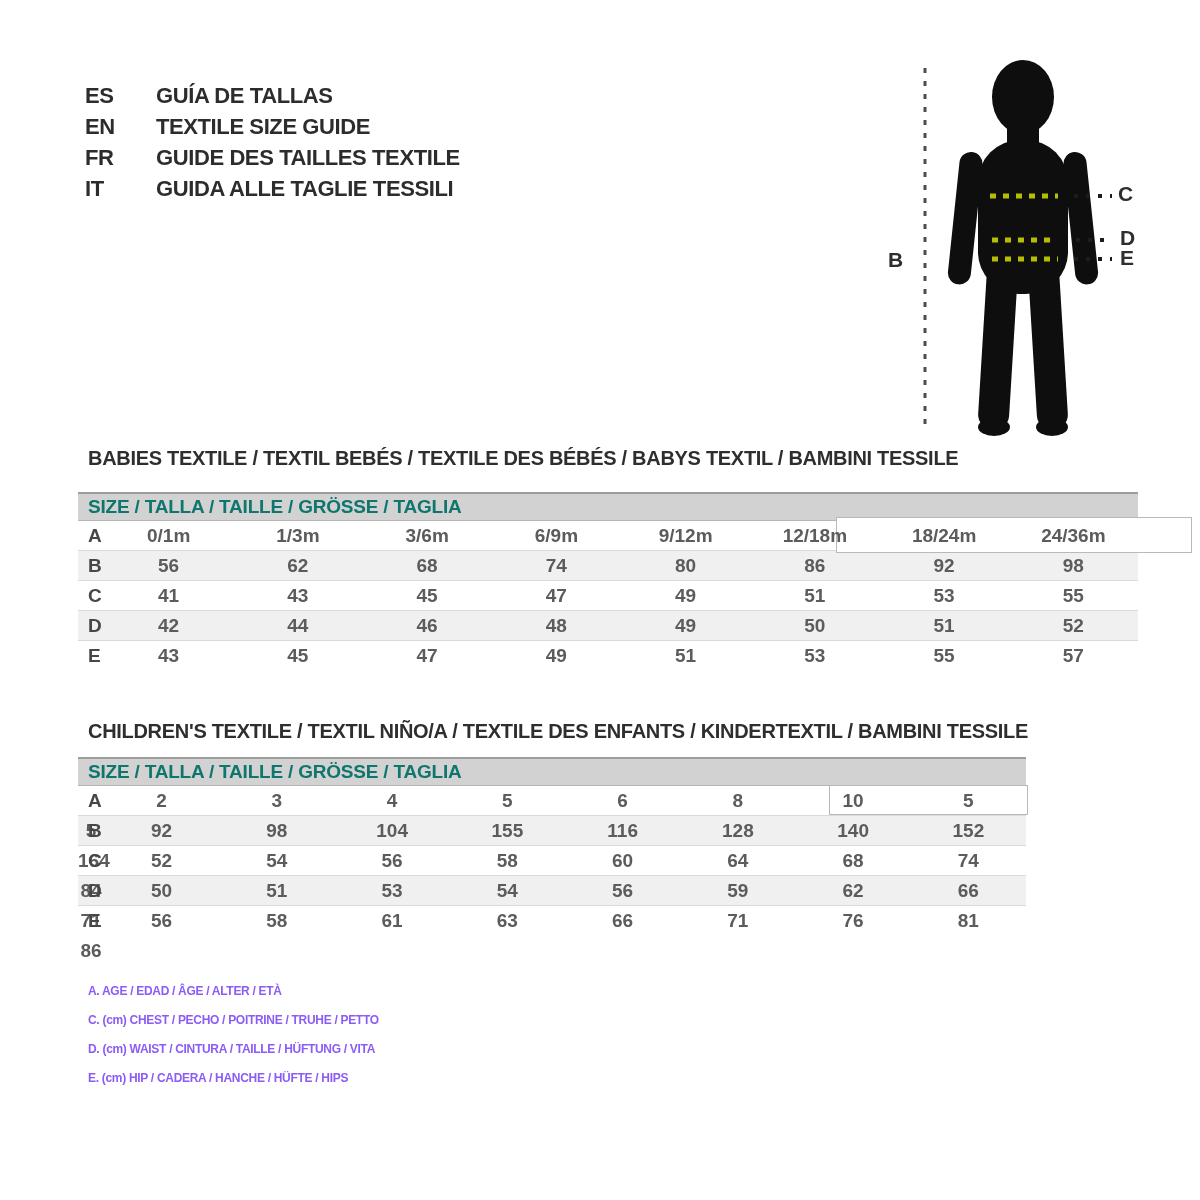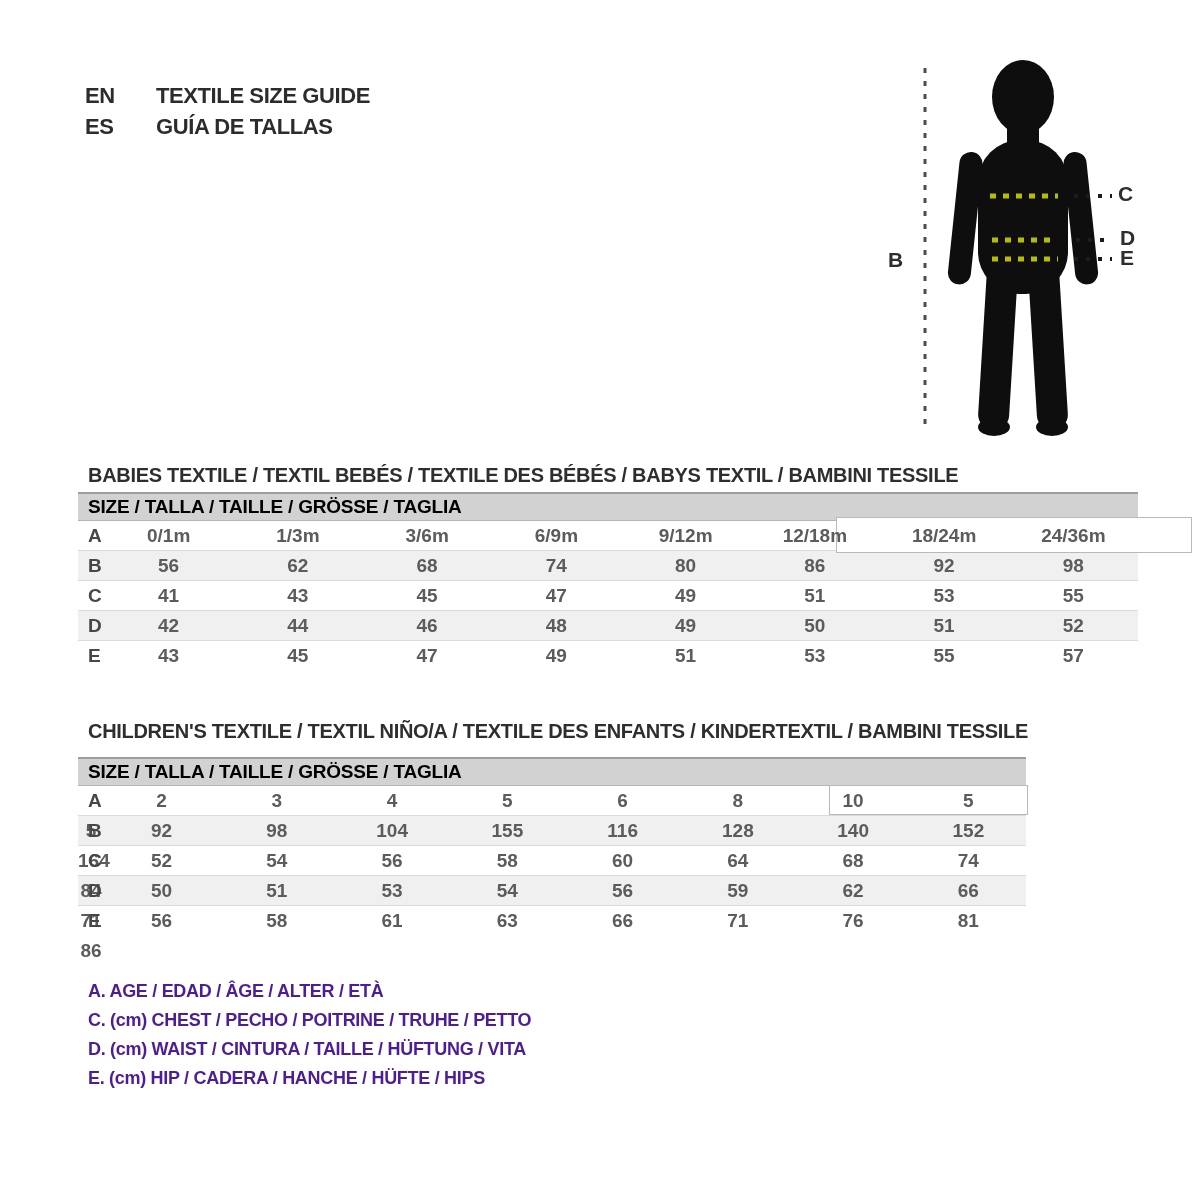--- a/index.html
+++ b/index.html
@@ -13,49 +13,51 @@
   
   .figure{position:absolute;left:860px;top:30px;width:340px;height:430px;}
   .fig-label{position:absolute;font-size:21px;font-weight:700;color:#2e2e2e;}
   .lbl-b{left:28px;top:218px;}
   .lbl-c{left:258px;top:152px;}
   .lbl-d{left:260px;top:196px;}
   .lbl-e{left:260px;top:216px;}
 
   
   .section-title{position:absolute;left:88px;font-size:20px;font-weight:700;color:#2e2e2e;letter-spacing:-0.3px;white-space:nowrap;}
-  .babies-title{top:464px;}
+  .babies-title{top:447px;}
   .children-title{top:720px;}
 
   
   .hl-box{position:absolute;background:#ffffff;border:1px solid #b9b9b9;z-index:2;}
   .hl-babies{left:836px;top:517px;width:354px;height:34px;}
   .hl-children{left:829px;top:785px;width:197px;height:28px;}
 
   
   .size-table{position:absolute;left:78px;}
   .babies-table{top:492px;width:1060px;}
   .children-table{top:757px;width:948px;}
-  .t-header{height:29px;line-height:26px;background:#d2d2d2;border-top:2px solid #9d9d9d;border-bottom:1px solid #b5b5b5;padding-left:10px;font-weight:700;font-size:19px;color:#000000;box-sizing:border-box;letter-spacing:-0.2px;}
+  .t-header{height:29px;line-height:26px;background:#d2d2d2;border-top:2px solid #9d9d9d;border-bottom:1px solid #b5b5b5;padding-left:10px;font-weight:700;font-size:19px;color:#0f766e;box-sizing:border-box;letter-spacing:-0.2px;}
   .t-row{display:grid;grid-template-columns:26px repeat(8,1fr);height:30px;line-height:30px;border-bottom:1px solid #dadada;font-size:19px;font-weight:700;color:#5c5c5c;box-sizing:border-box;}
   .t-row.stripe{background:#f1f0f0;}
   .t-row:last-child{border-bottom:none;}
   .t-label{padding-left:10px;text-align:left;color:#474747;position:relative;z-index:3;}
   .t-cell{text-align:center;position:relative;z-index:3;}
 
   
   .legend{position:absolute;left:88px;top:977px;}
-  .legend-row{height:29px;line-height:29px;font-size:18px;font-weight:700;color:#4c1d95;letter-spacing:-0.3px;white-space:nowrap;}
+  .legend-row{height:29px;line-height:29px;font-size:12px;font-weight:700;color:#8b5cf6;letter-spacing:-0.3px;white-space:nowrap;}
 </style>
 </head>
 <body>
 
 <div class="lang-list">
+  <div class="lang-row"><span class="lang-code">ES</span><span>GUÍA DE TALLAS</span></div>
   <div class="lang-row"><span class="lang-code">EN</span><span>TEXTILE SIZE GUIDE</span></div>
-  <div class="lang-row"><span class="lang-code">ES</span><span>GUÍA DE TALLAS</span></div>
+  <div class="lang-row"><span class="lang-code">FR</span><span>GUIDE DES TAILLES TEXTILE</span></div>
+  <div class="lang-row"><span class="lang-code">IT</span><span>GUIDA ALLE TAGLIE TESSILI</span></div>
 </div>
 
 <div class="figure">
   <svg width="340" height="430" viewBox="0 0 340 430">
 
     <line x1="65" y1="38" x2="65" y2="402" stroke="#4d4d4d" stroke-width="3" stroke-dasharray="5 8"></line>
 
     <g fill="#0e0e0e">
       <ellipse cx="163" cy="67" rx="31" ry="37"></ellipse>
       <rect x="147" y="92" width="32" height="30"></rect>

